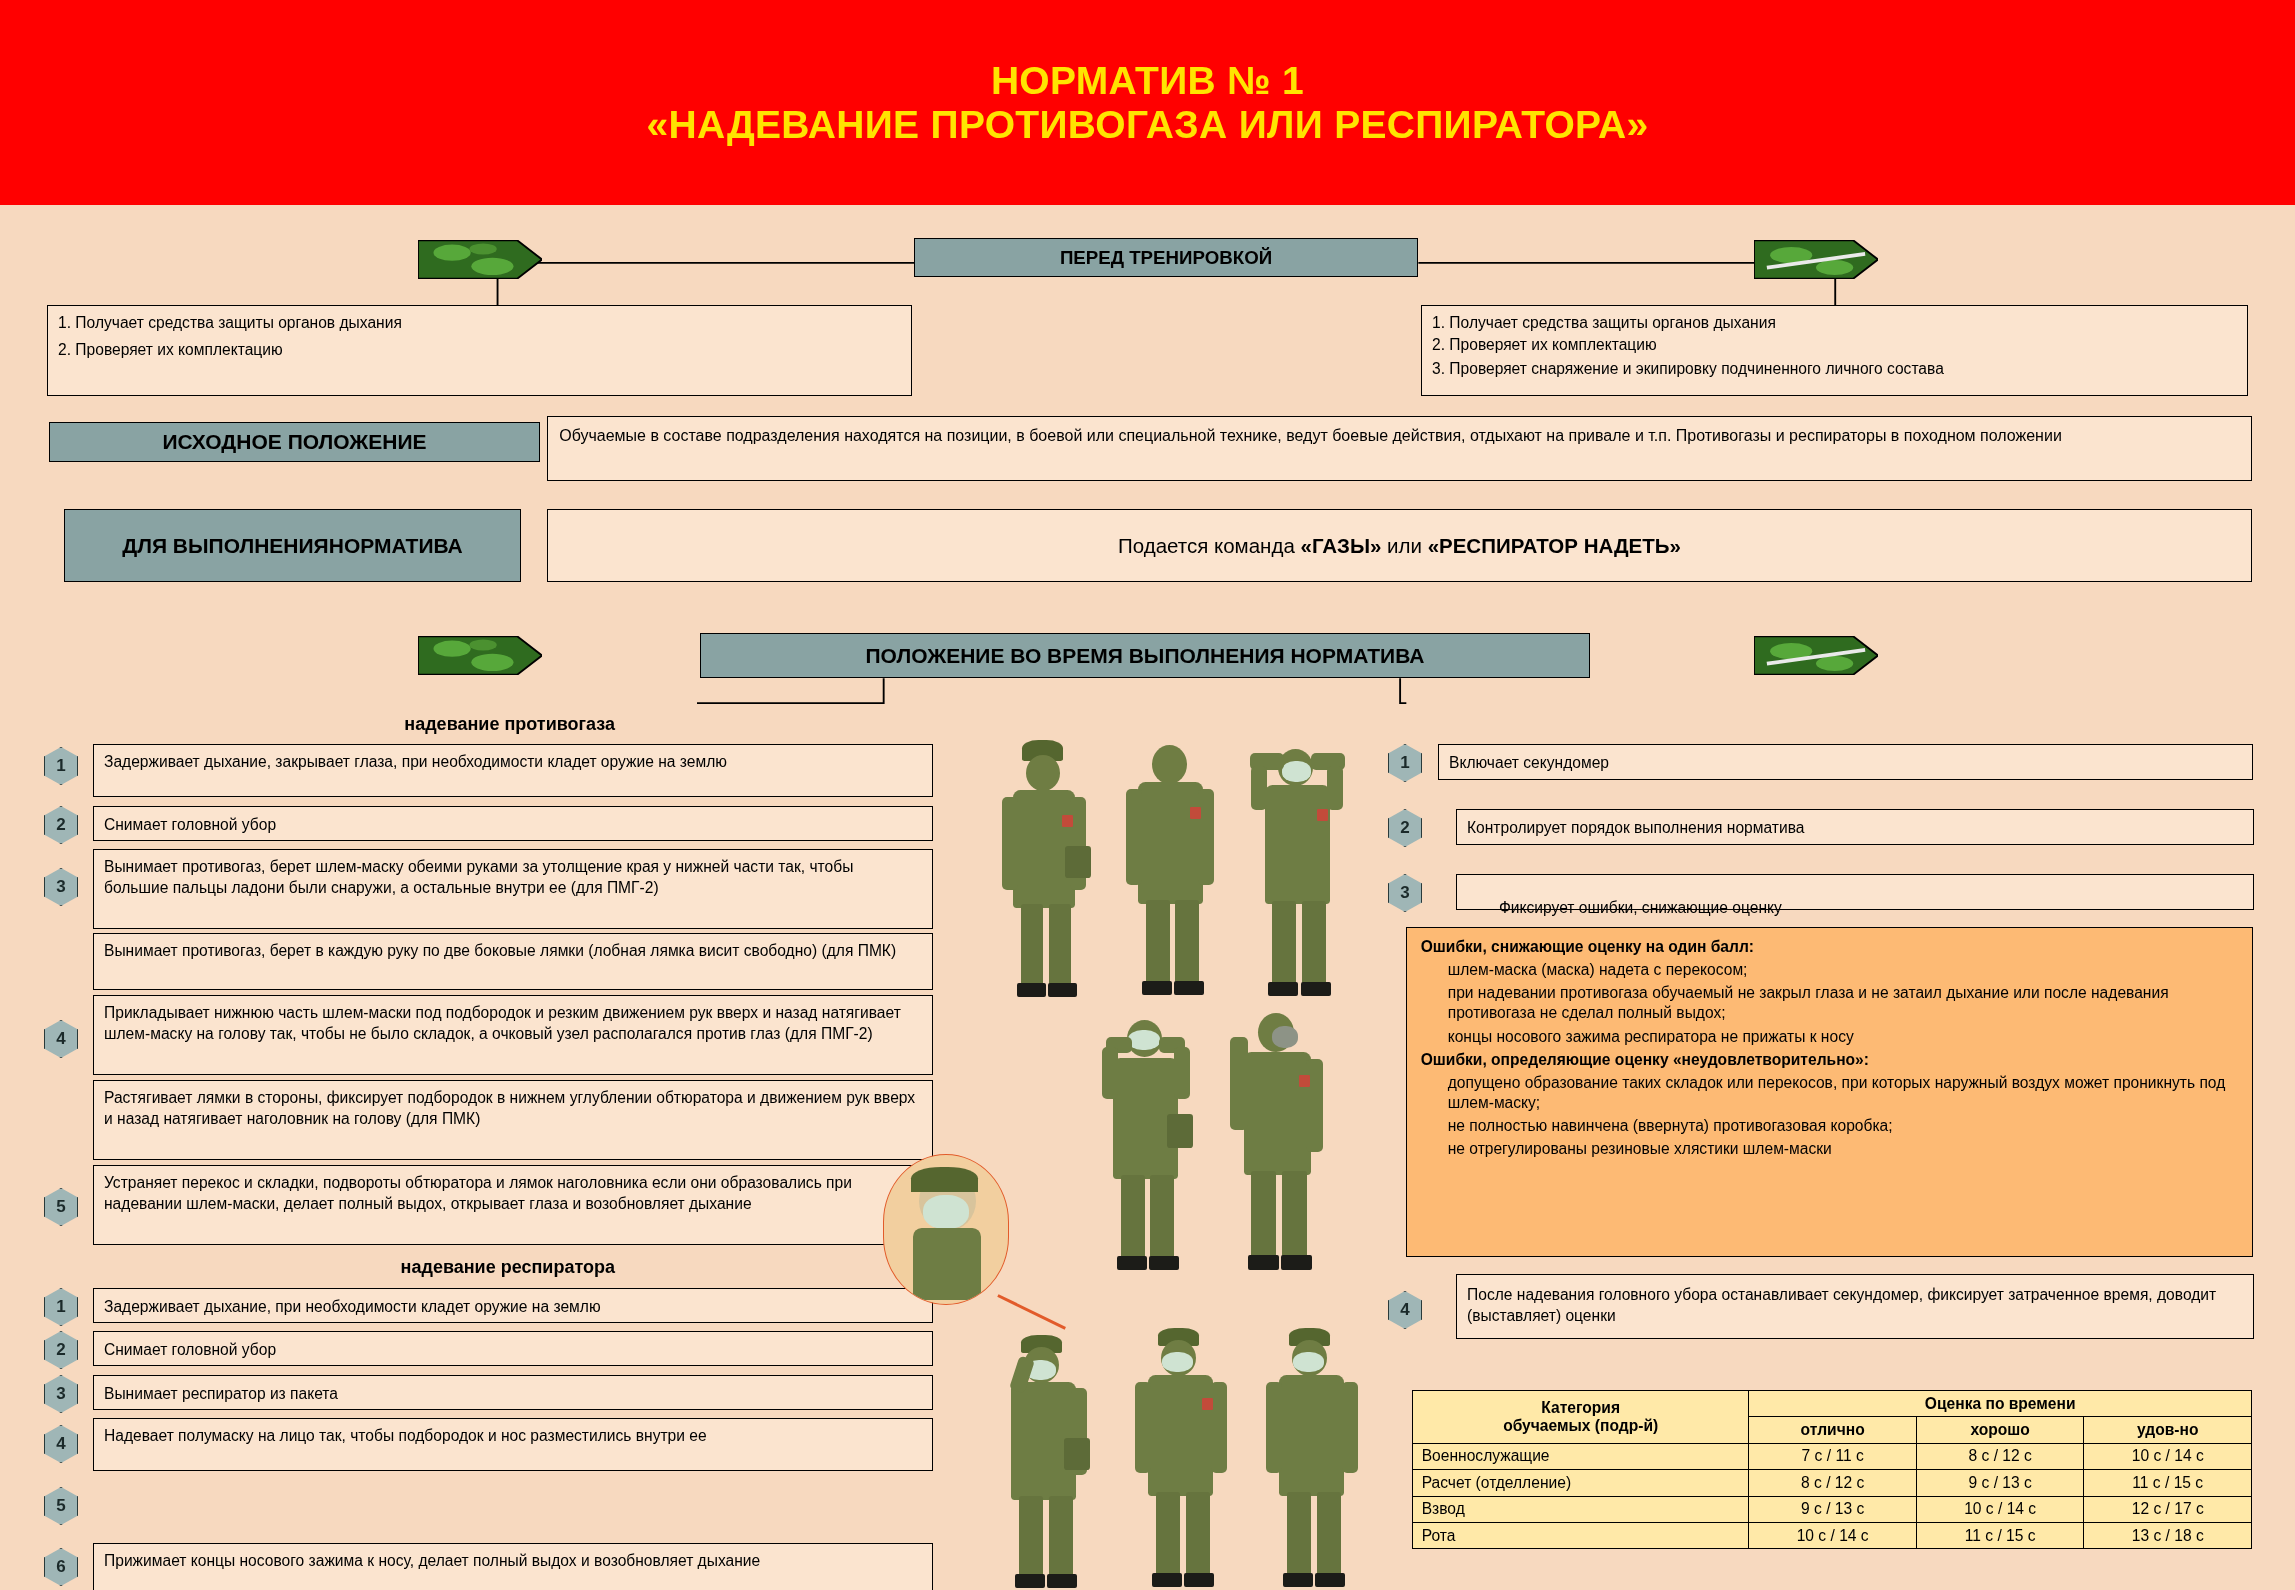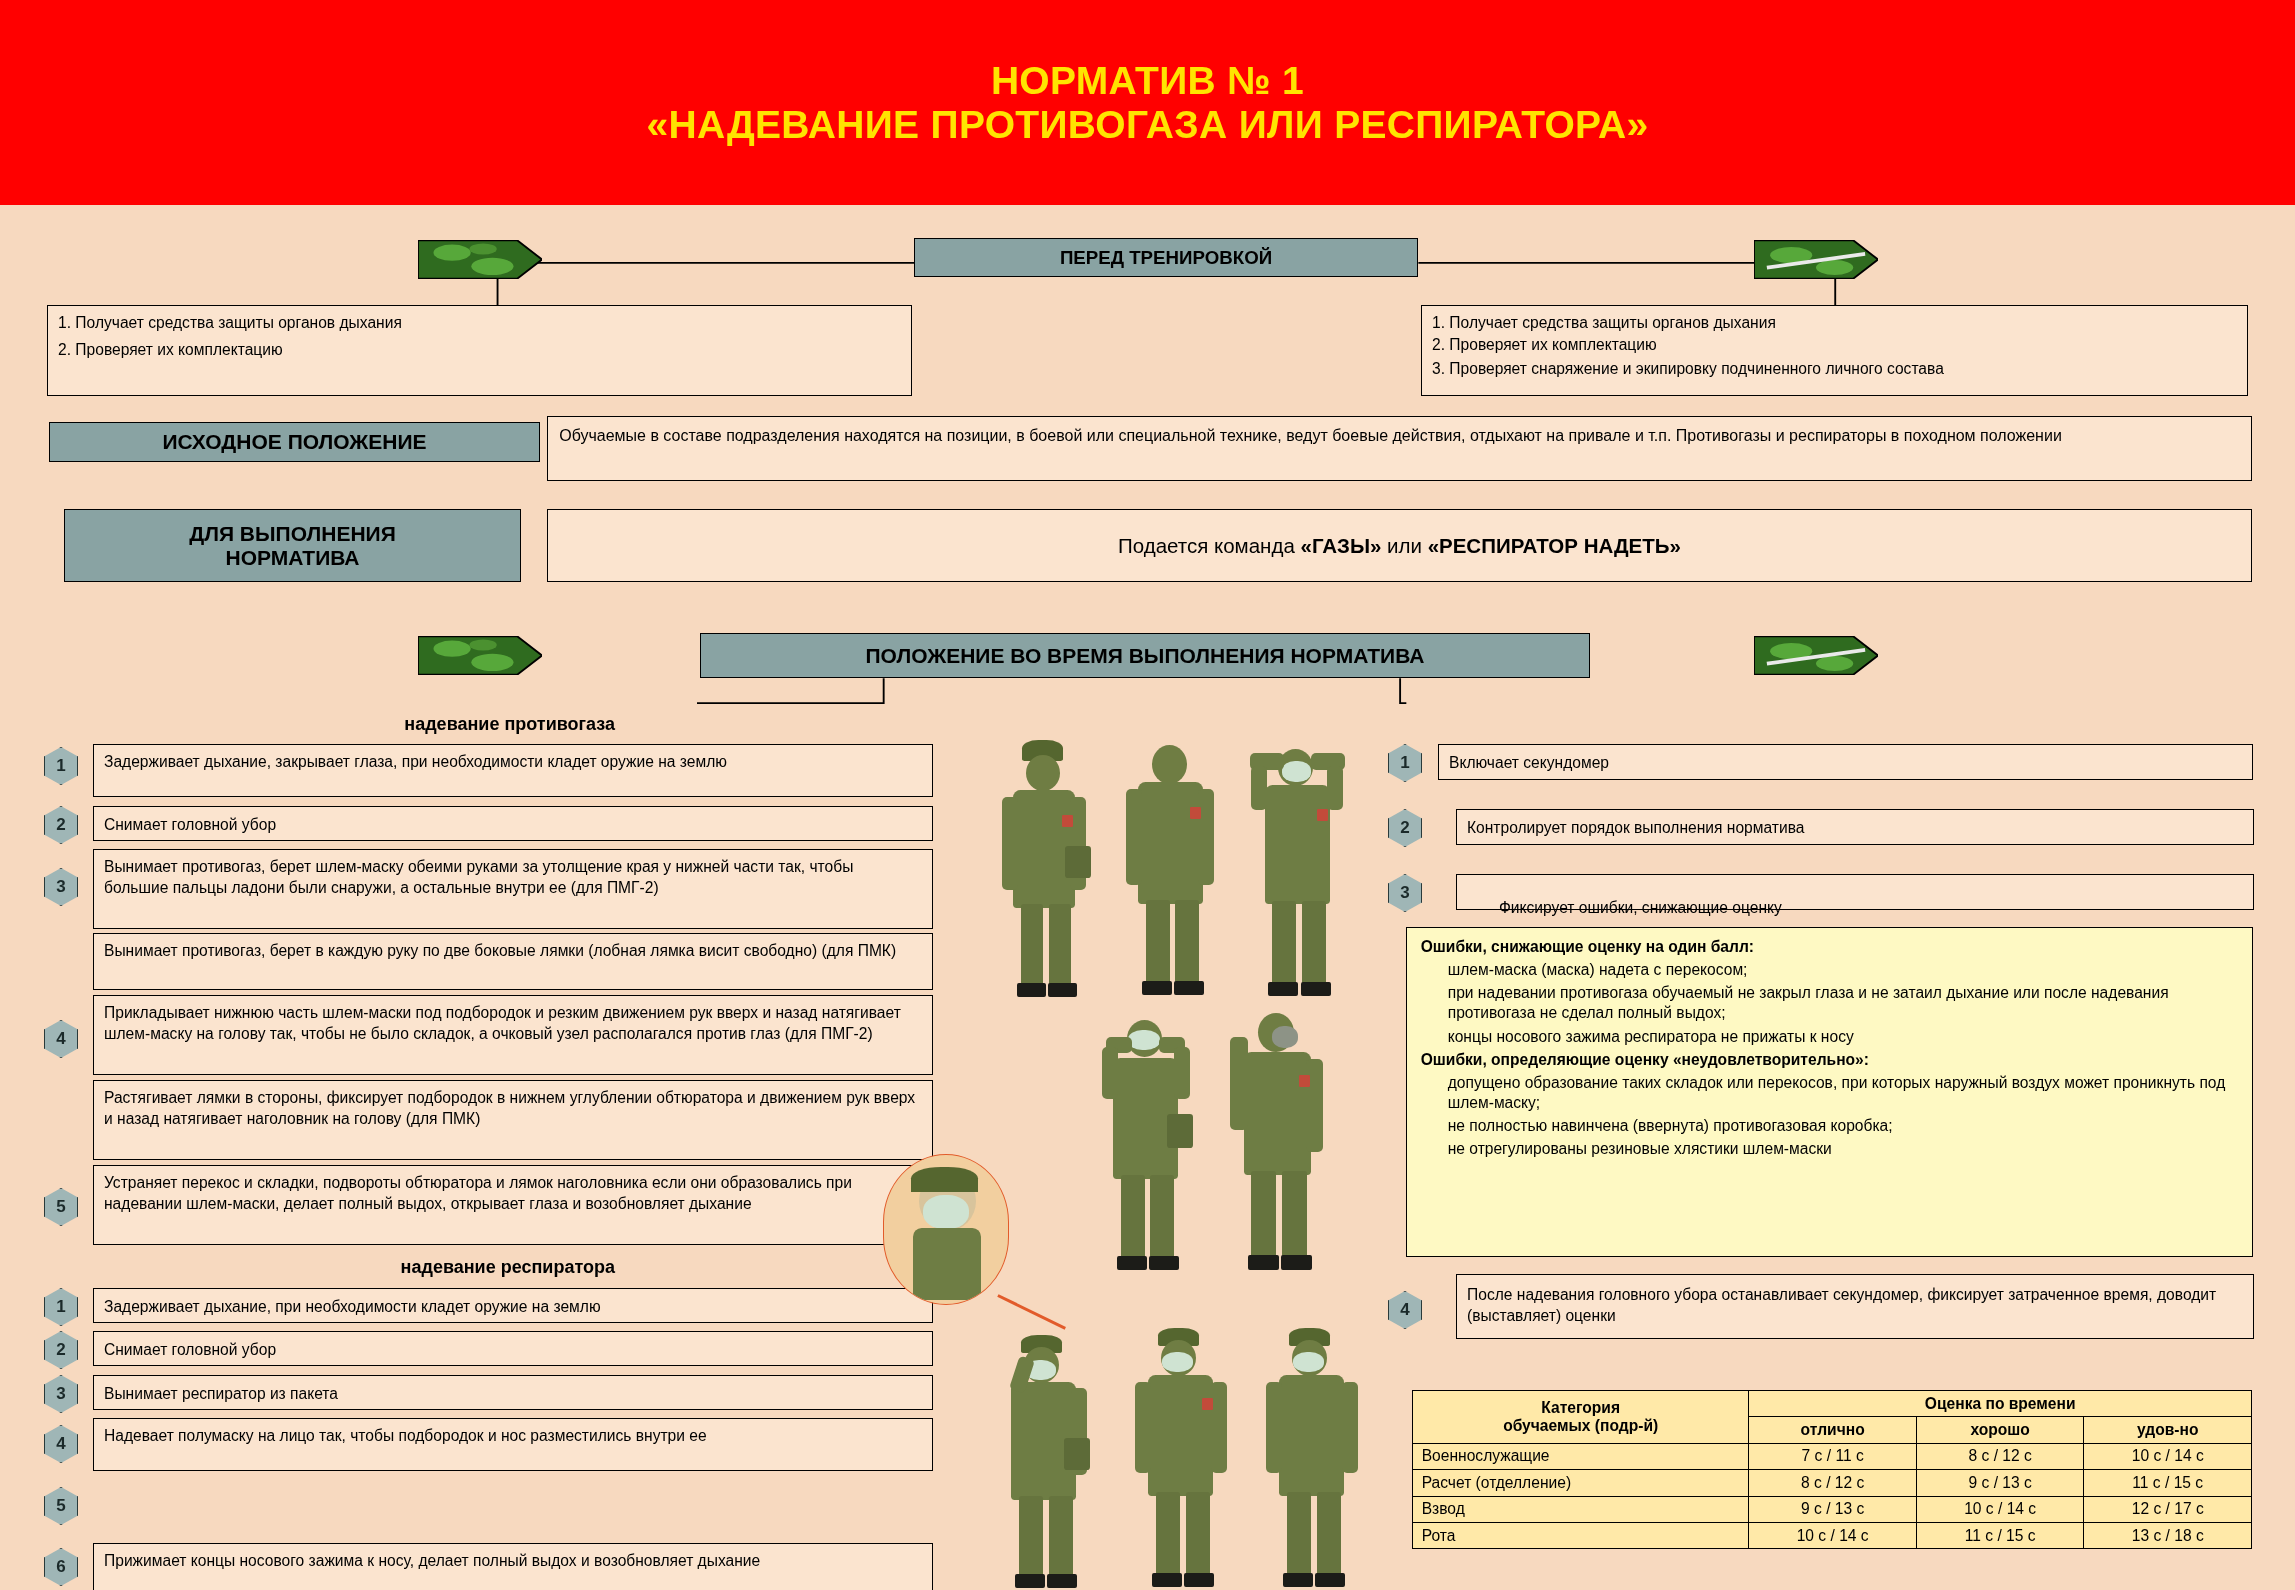--- a/index.html
+++ b/index.html
@@ -42,21 +42,21 @@
     position:absolute;width:32px;height:36px;
     background:#9fb6b6;border:1.2px solid #2a3a3a;
     clip-path:polygon(50% 0%,100% 25%,100% 75%,50% 100%,0% 75%,0% 25%);
     display:flex;align-items:center;justify-content:center;
     font-size:17px;font-weight:bold;color:#1b2a2a;
   }
 
   .lbl-center{position:absolute;font-weight:bold;font-size:18px;color:#000;text-align:right;}
 
   
-  .errbox{position:absolute;border:1.9px solid #000;background:#fef9c3;box-sizing:border-box;padding:8.7px 13.7px;}
+  .errbox{position:absolute;border:1.9px solid #000;background:#fdba74;box-sizing:border-box;padding:8.7px 13.7px;}
   .errbox p{margin:0 0 2.5px 0;font-size:15.6px;line-height:1.32;color:#000;}
   .err-title{color:#d01010;font-weight:bold;}
   .ind{padding-left:27px;}
 
   
   table.norm{
     position:absolute;border-collapse:collapse;background:#ffe9a8;
   }
   table.norm td,table.norm th{
     border:1.9px solid #000;font-size:15.6px;color:#000;padding:3.7px 6.2px;
@@ -128,21 +128,21 @@
     <div class="txt pad" style="padding-top:1.2px;">3. Проверяет снаряжение и экипировку подчиненного личного состава</div>
   </div>
 
   <div class="gray" style="left:49px;top:422px;width:491px;height:40px;font-size:21px;">
     <span>ИСХОДНОЕ ПОЛОЖЕНИЕ</span>
   </div>
   <div class="box" style="left:547px;top:416px;width:1705px;height:65px;">
     <div class="txt" style="padding:7.5px 11.2px;font-size:16px;">Обучаемые в составе подразделения находятся на позиции, в боевой или специальной технике, ведут боевые действия, отдыхают на привале и т.п. Противогазы и респираторы в походном положении</div>
   </div>
 
-  <div class="gray" style="left:64px;top:509px;width:457px;height:73px;font-size:21px;flex-direction:column;">
+  <div class="gray" style="left:64px;top:509px;width:457px;height:73px;font-size:21px;flex-direction:row;">
     <span>ДЛЯ ВЫПОЛНЕНИЯ</span>
     <span>НОРМАТИВА</span>
   </div>
   <div class="box" style="left:547px;top:509px;width:1705px;height:73px;display:flex;align-items:center;justify-content:center;">
     <div style="font-size:20.5px;color:#000;">
       <span>Подается команда </span><b>«ГАЗЫ»</b><span> или </span><b>«РЕСПИРАТОР НАДЕТЬ»</b>
     </div>
   </div>
 
   <div class="gray" style="left:700px;top:633px;width:890px;height:45px;font-size:21px;">

